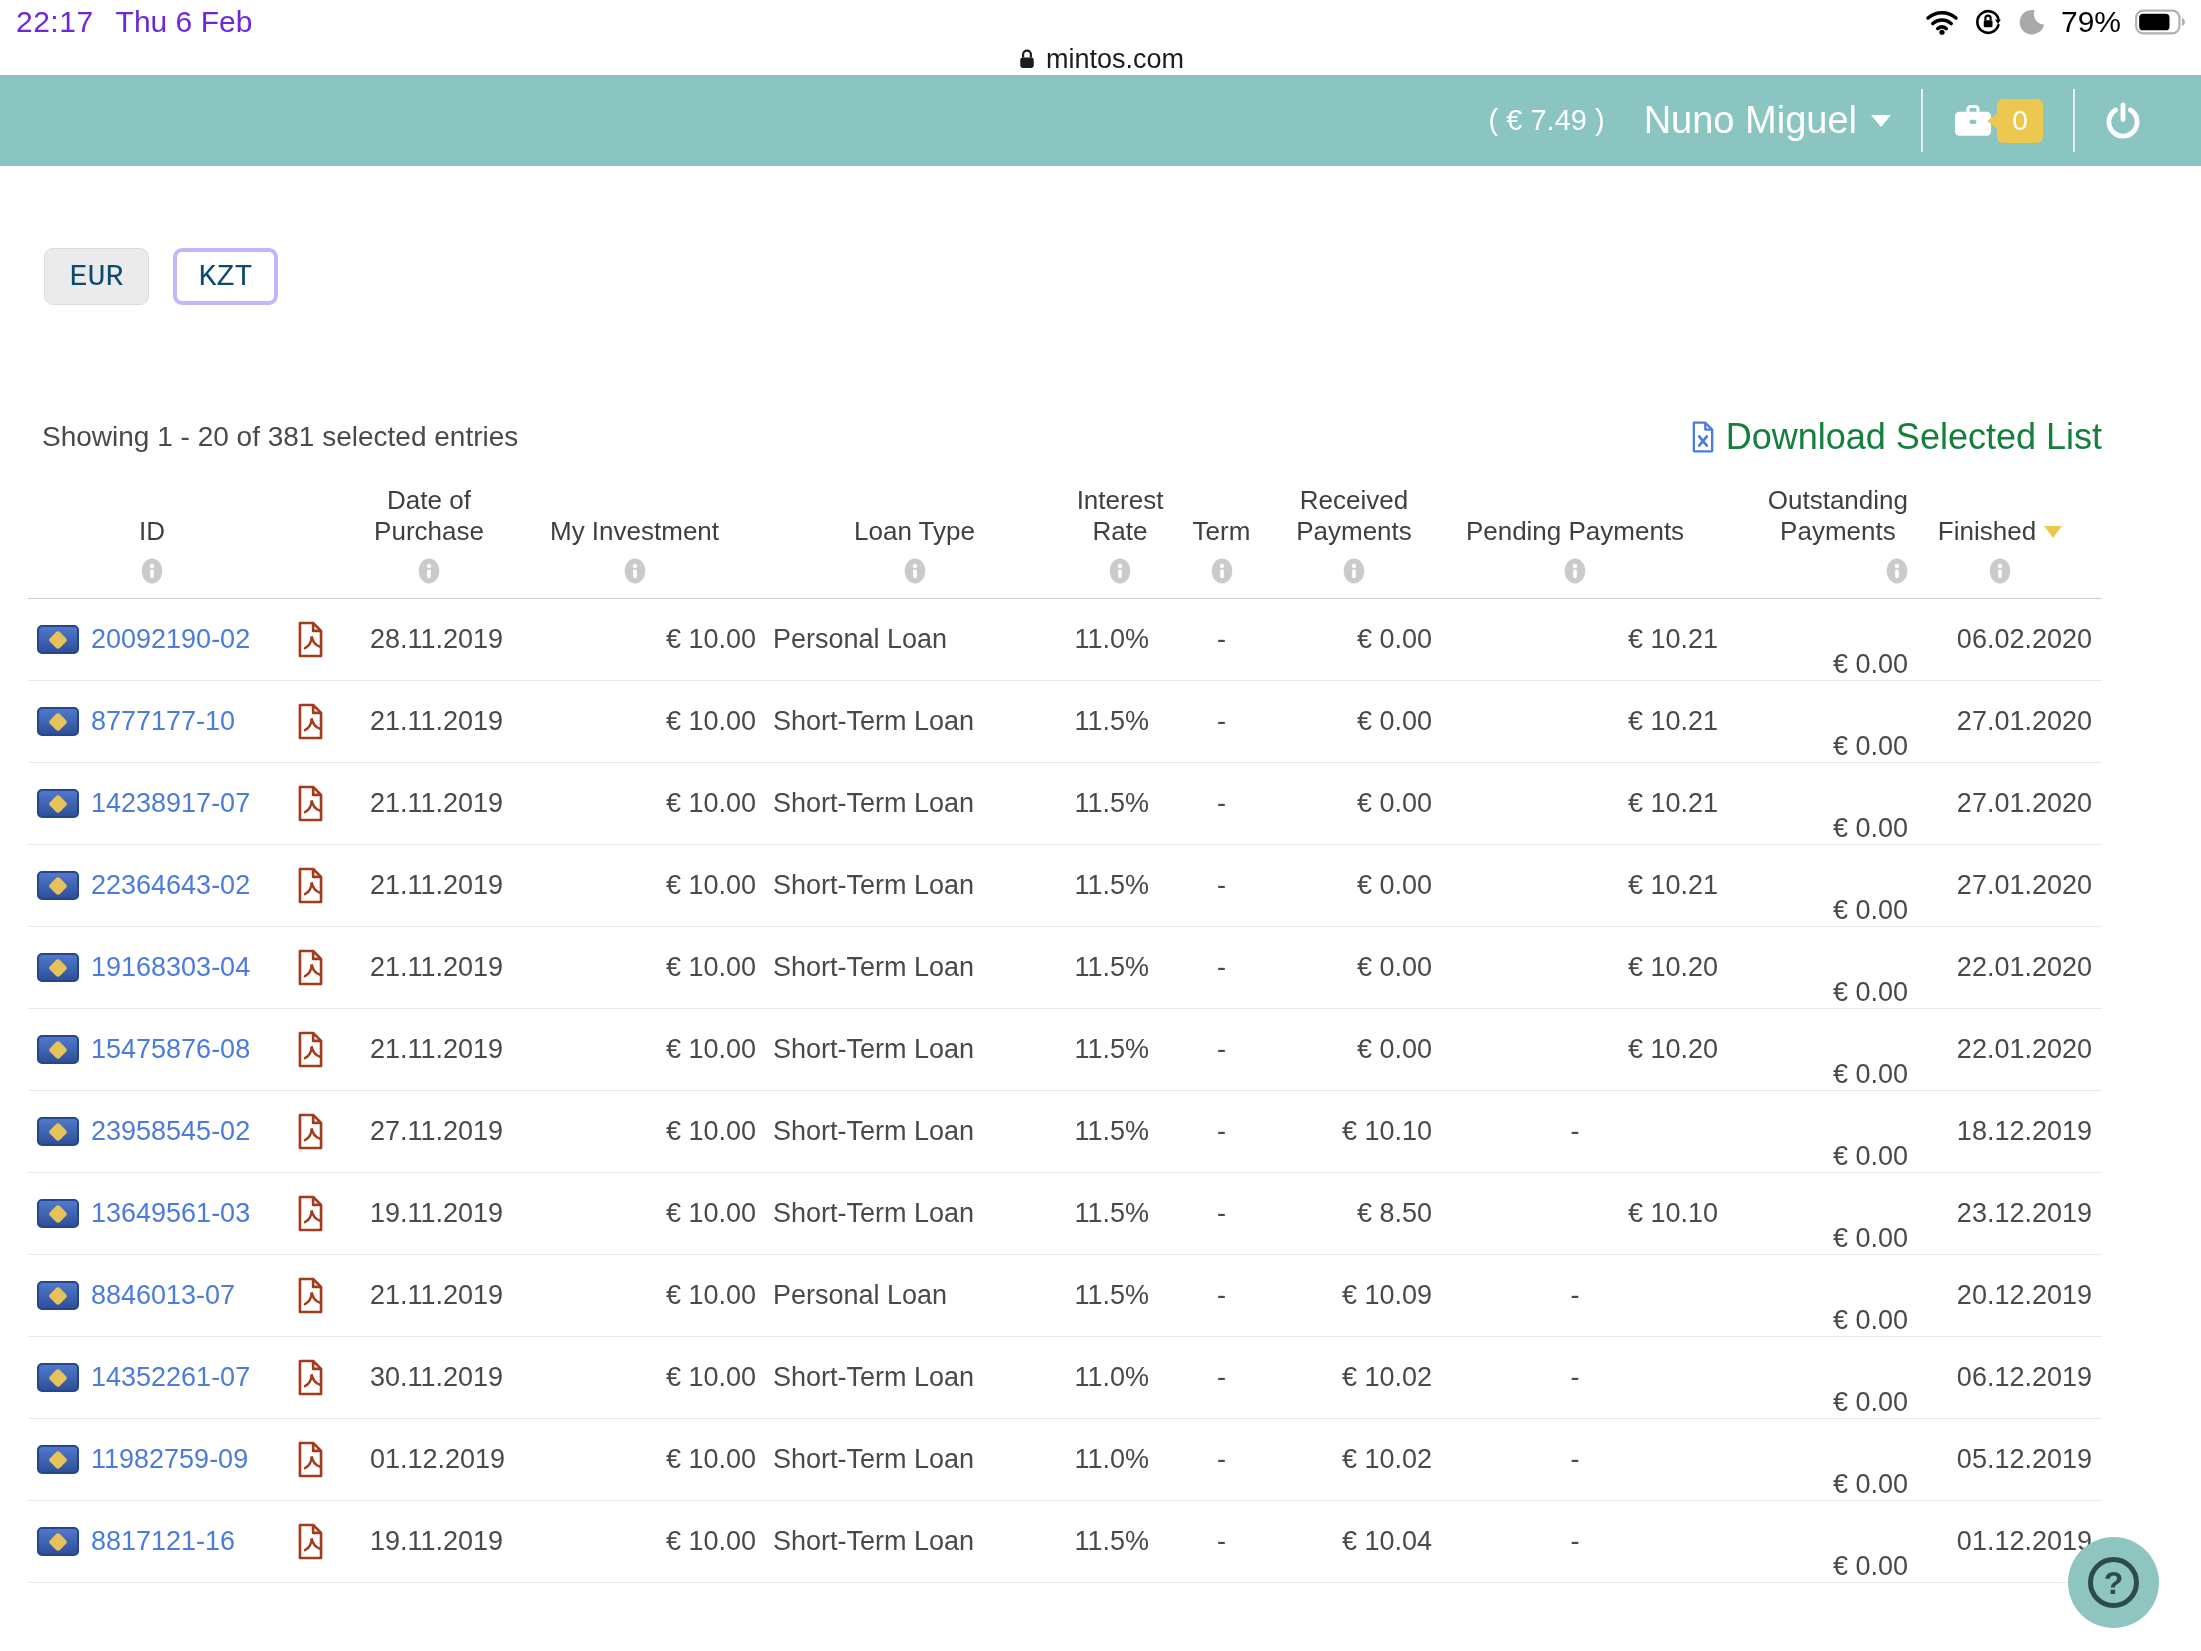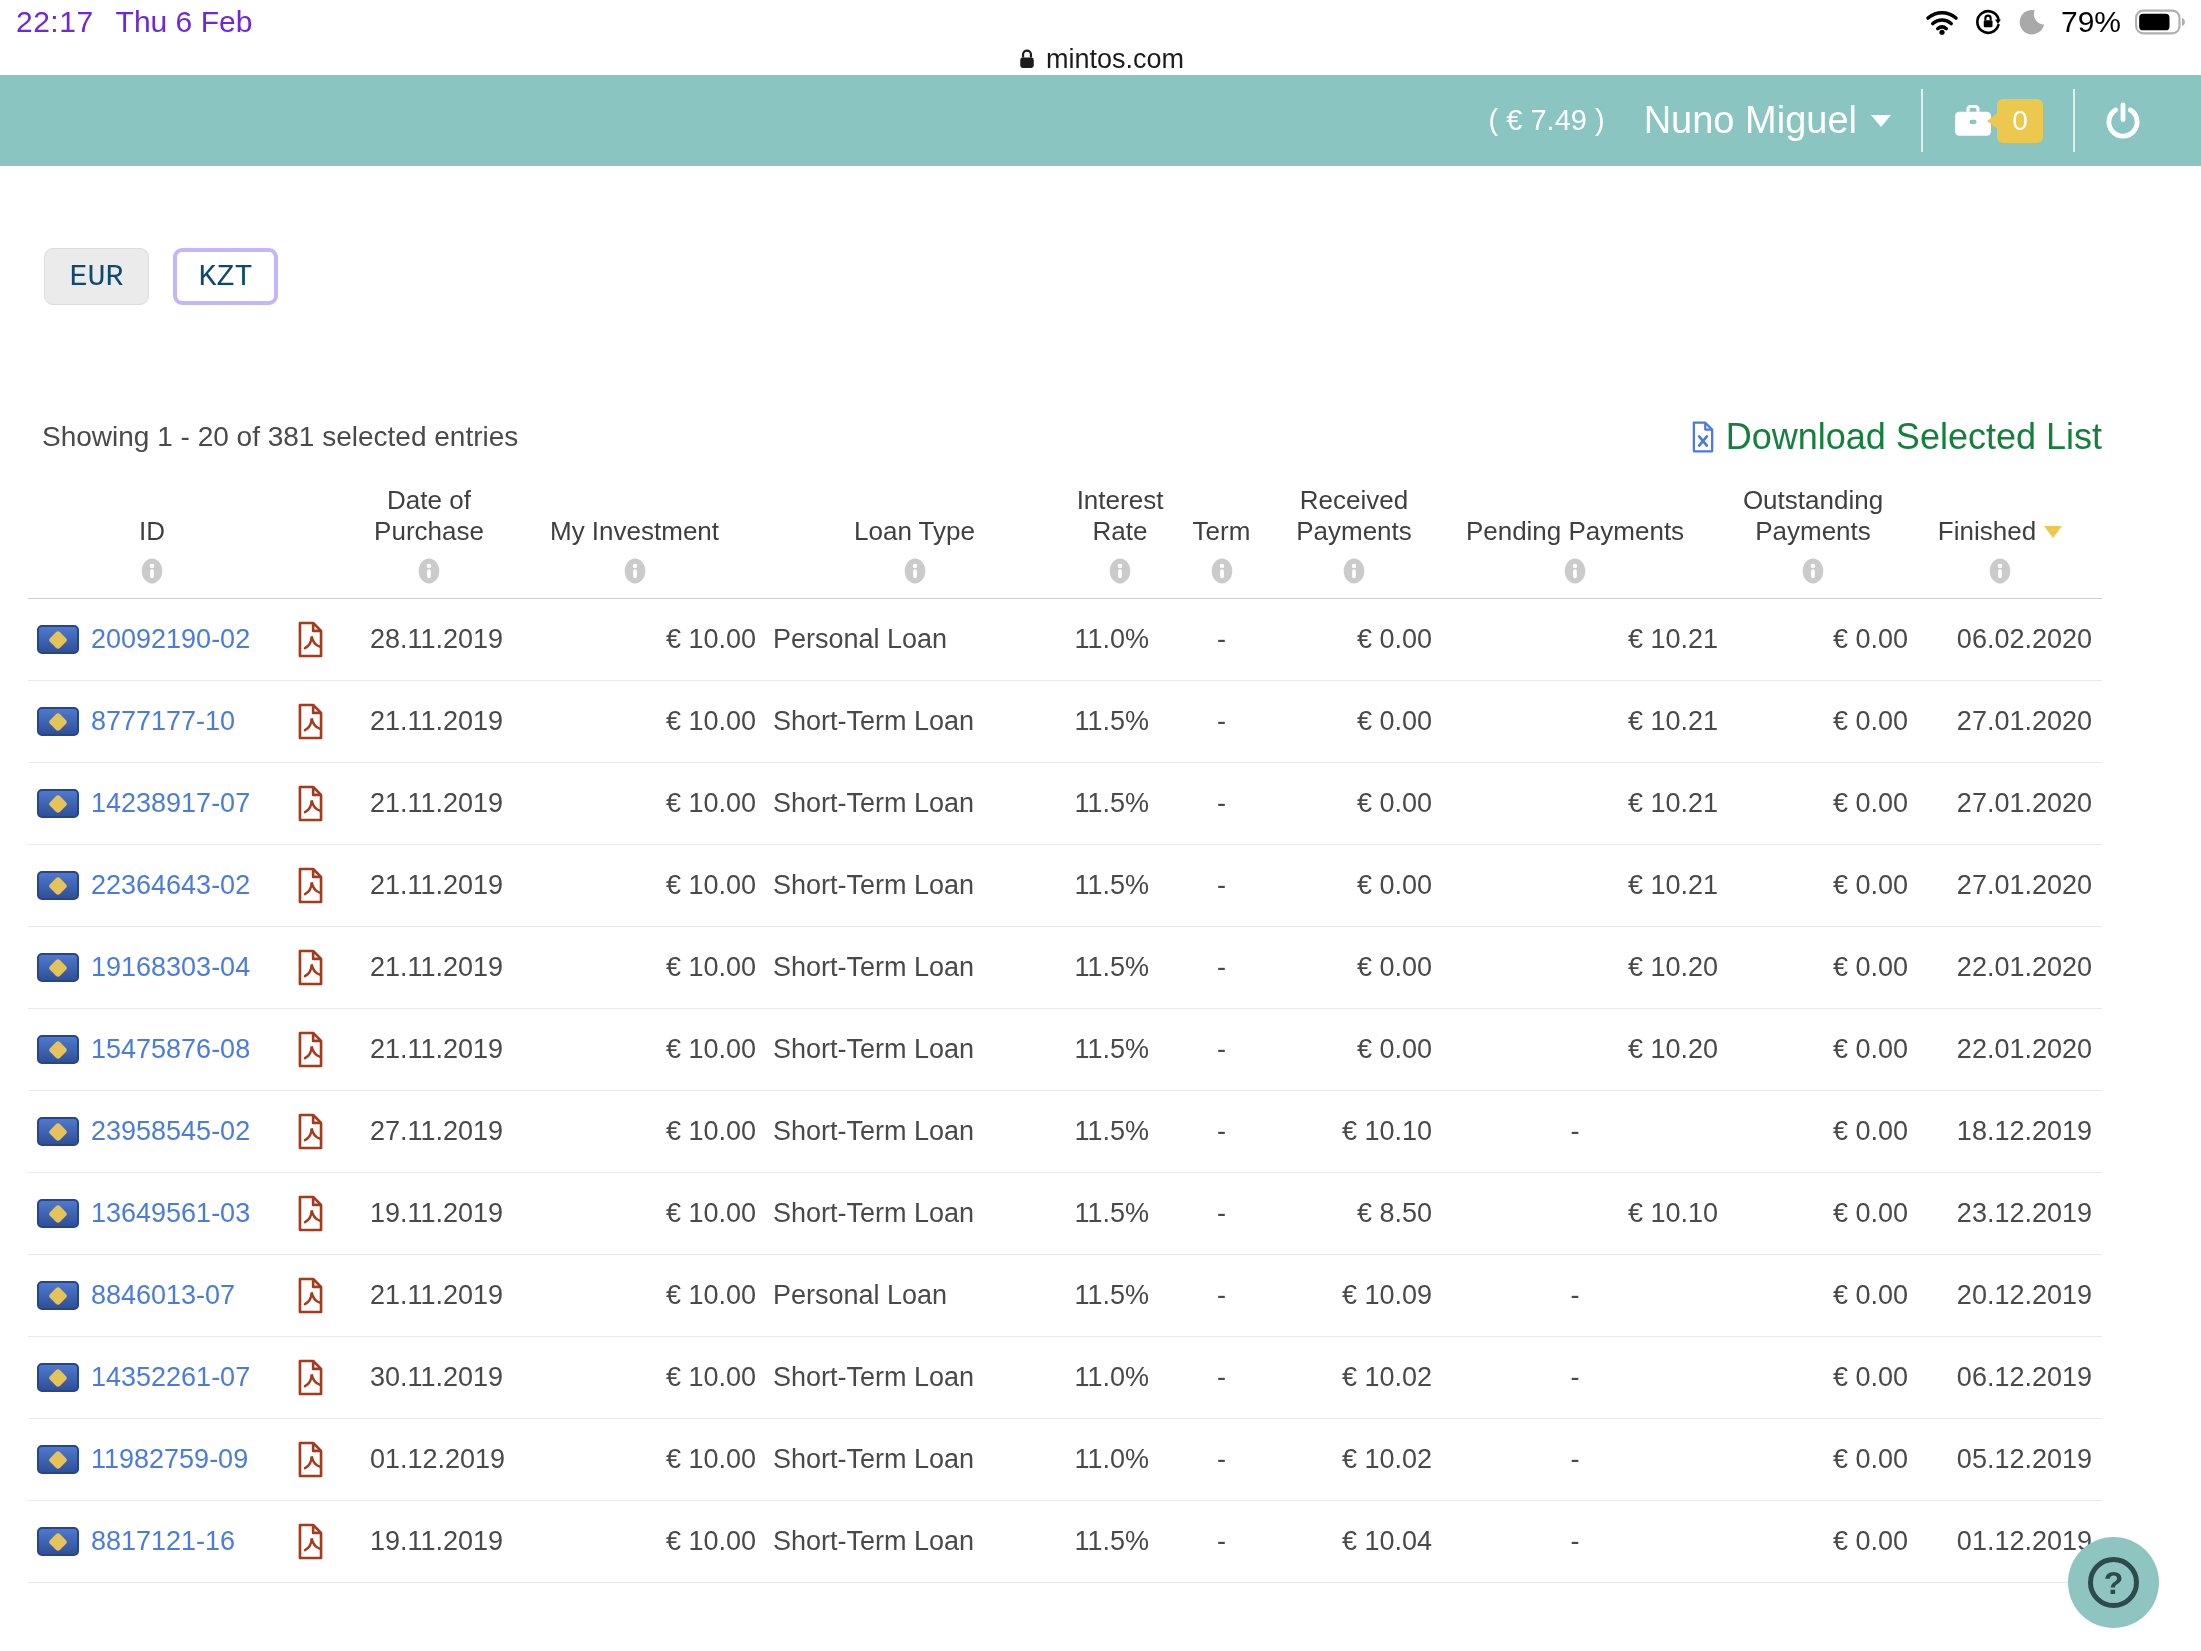--- a/index.html
+++ b/index.html
@@ -87,21 +87,21 @@
   
   .c-id{width:248px;}
   .c-pdf{width:69px;justify-content:center;}
   .c-date{width:168px;}
   .c-invest{width:243px;}
   .c-loan{width:317px;}
   .c-interest{width:94px;}
   .c-term{width:109px;}
   .c-received{width:156px;}
   .c-pending{width:286px;}
-  .c-outstanding{width:190px;}
+  .c-outstanding{width:190px;align-items:flex-end;}
   .c-finished{width:184px;}
   
   .cell.c-id{padding-left:9px;}
   .cell.c-date{padding-left:25px;}
   .cell.c-invest{justify-content:flex-end;}
   .cell.c-loan{padding-left:17px;}
   .cell.c-interest{justify-content:flex-end;padding-right:18px;}
   .cell.c-term{justify-content:center;}
   .cell.c-received{justify-content:flex-end;}
   .cell.c-pending{justify-content:flex-end;}

